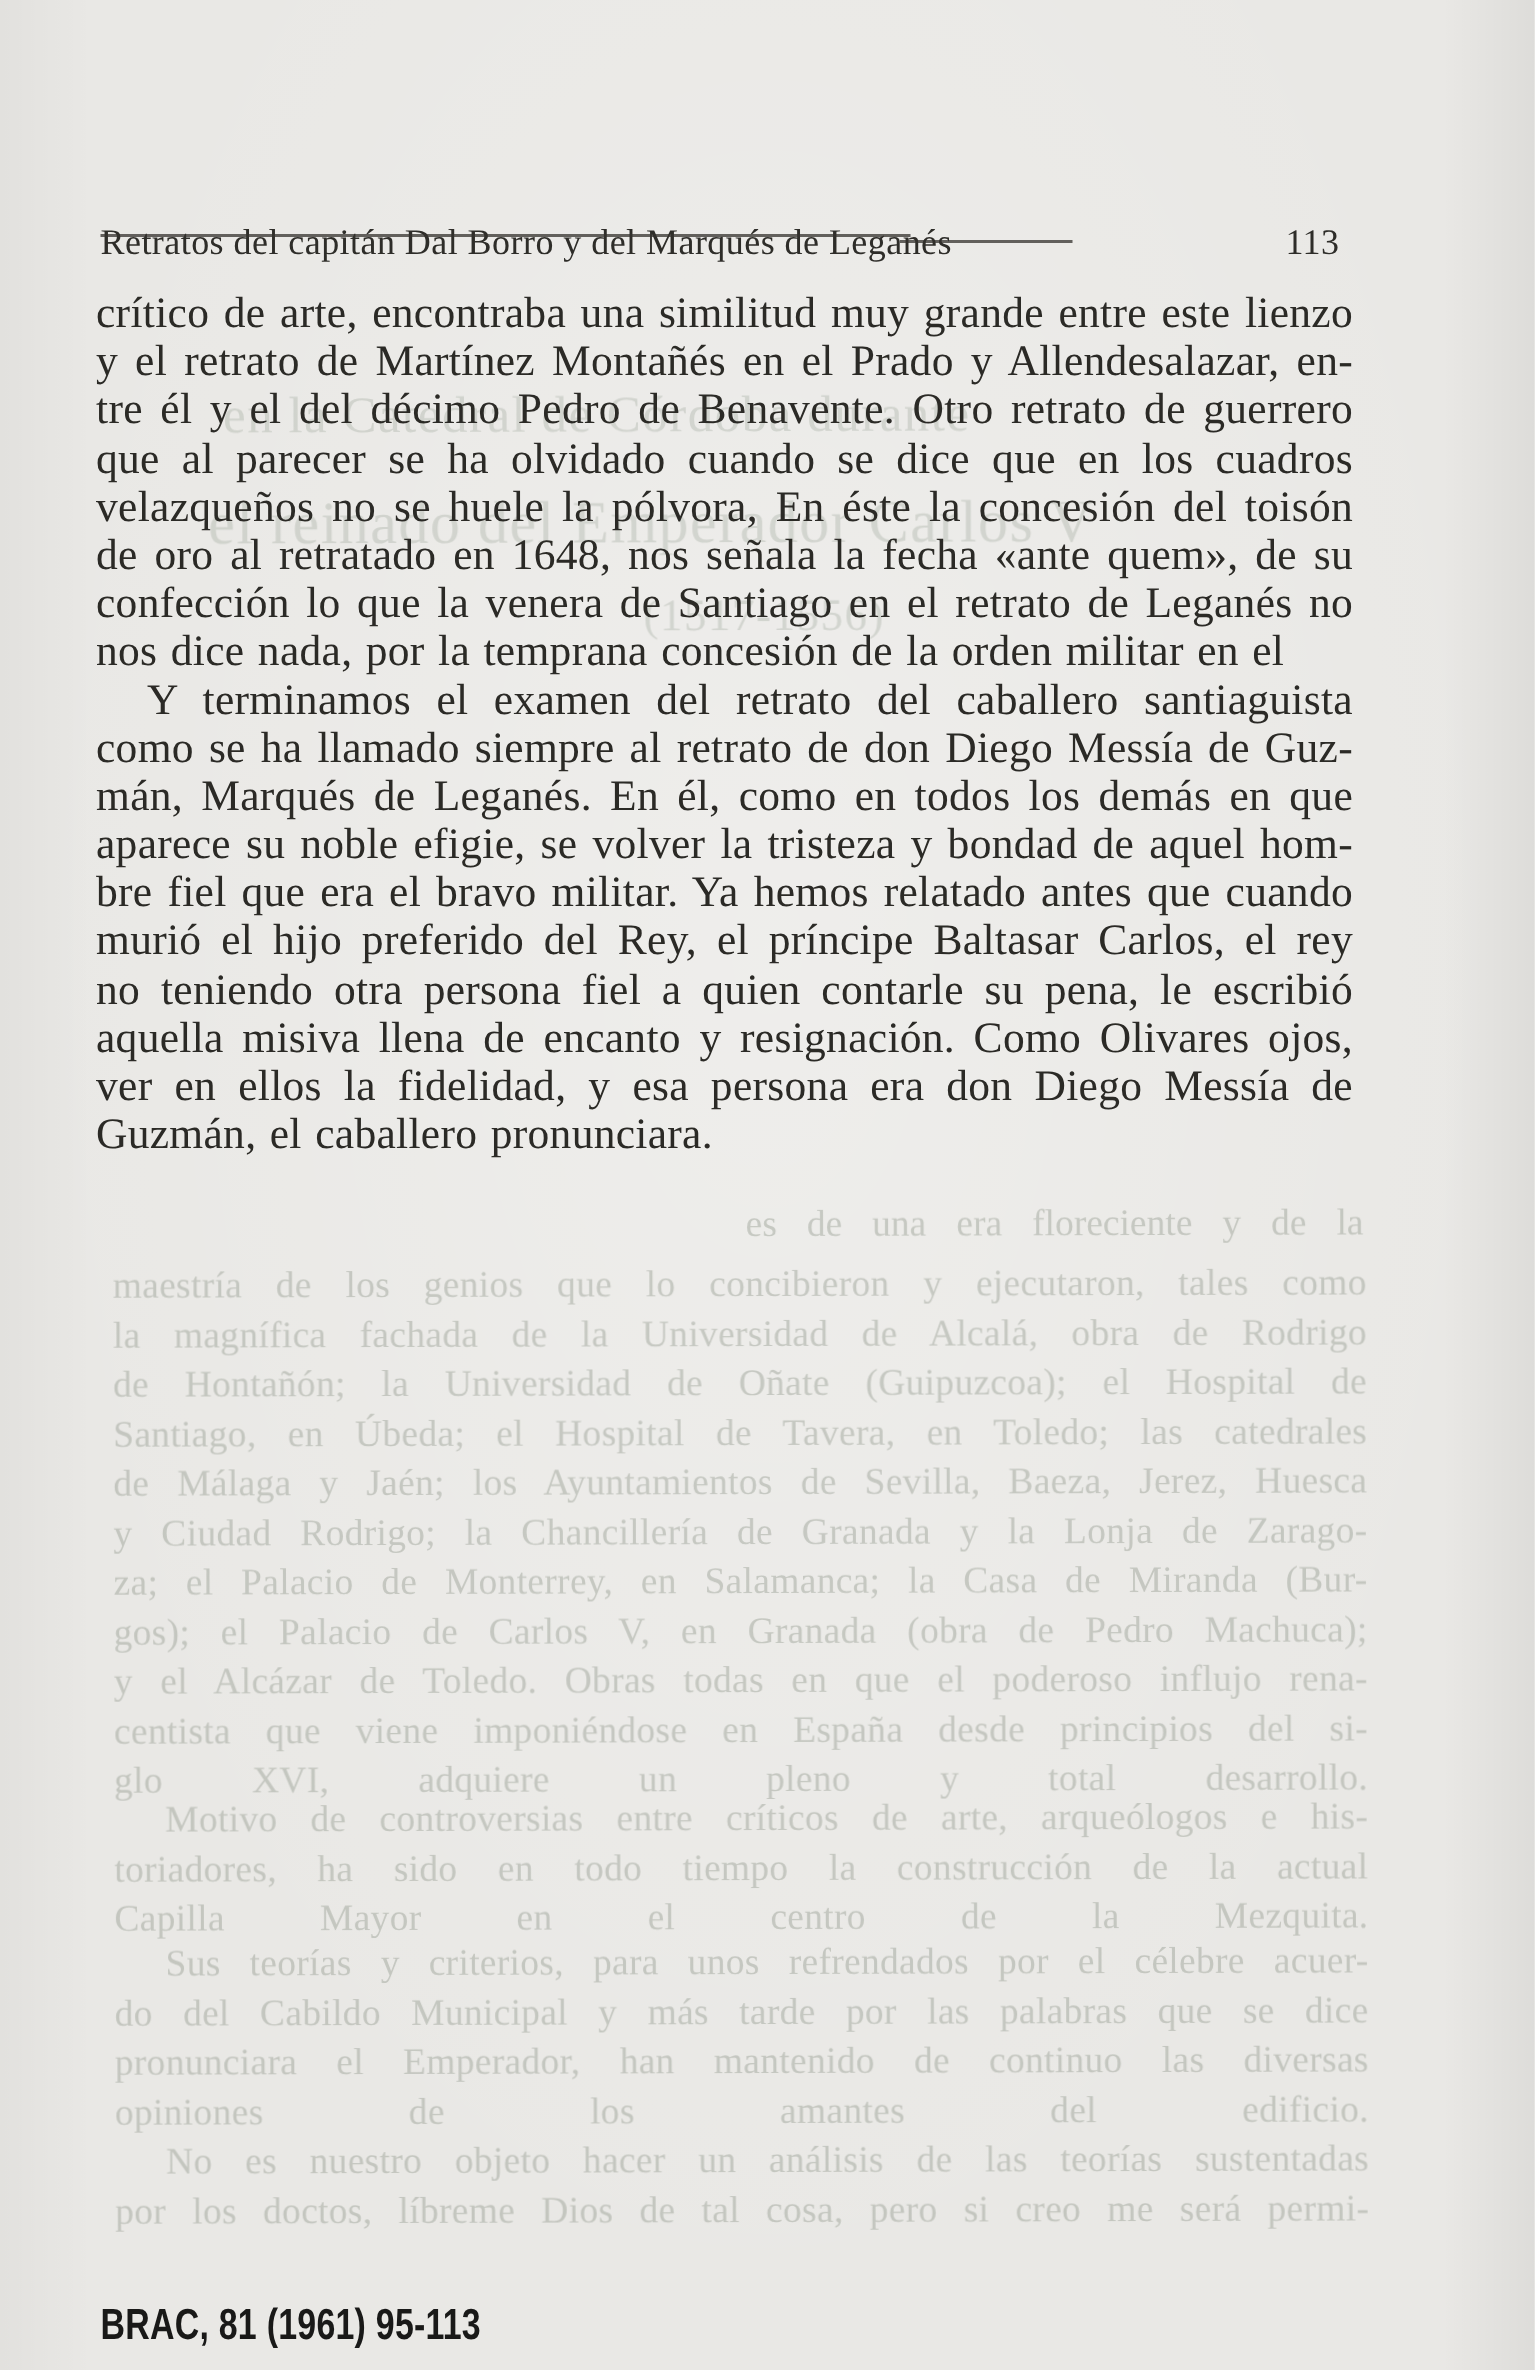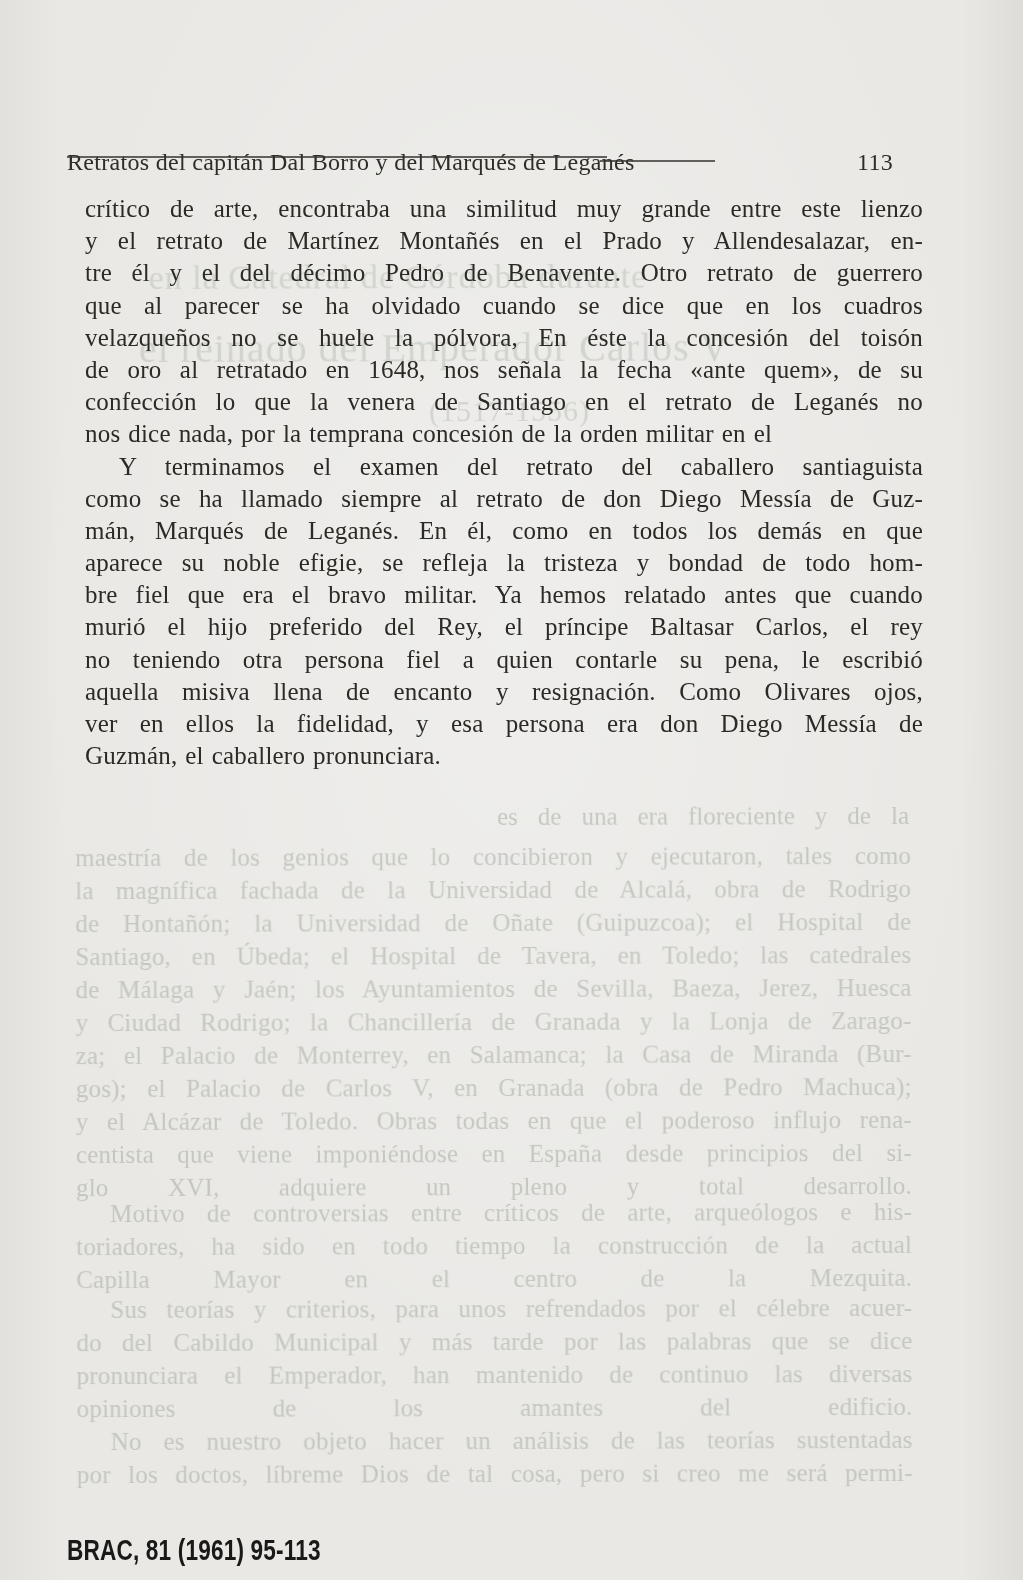--- a/index.html
+++ b/index.html
@@ -19,22 +19,22 @@
   .header{
     position:absolute;top:119px;left:67px;width:826px;
     display:flex;justify-content:space-between;align-items:baseline;
     font-size:24px;color:#2e2d29;letter-spacing:0.3px;margin-top:30px;
   }
   .hrule{position:absolute;height:2px;background:rgba(52,50,45,0.75);}
   .hrule.r1{top:156px;left:67px;width:540px;}
   .hrule.r2{top:160px;left:600px;width:115px;}
   
   .body-text{
-    position:absolute;top:193px;left:85px;width:838px;
-    font-size:25px;color:#2b2a26;
+    position:absolute;top:193px;left:64px;width:838px;
+    font-size:29px;color:#2b2a26;
   }
   .para{margin:0;}
   .line{
     height:32.2px;line-height:32.2px;overflow:hidden;
     text-align:justify;text-align-last:justify;
     letter-spacing:0.2px;word-spacing:1.5px;
   }
   .para .line:last-child{text-align-last:left;}
   .indent .line:first-child{text-indent:34px;}
   
@@ -125,21 +125,21 @@
         <div class="line">que al parecer se ha olvidado cuando se dice que en los cuadros</div>
         <div class="line">velazqueños no se huele la pólvora,  En éste la concesión del toisón</div>
         <div class="line">de oro al retratado en 1648, nos  señala la fecha «ante quem», de su</div>
         <div class="line">confección lo que la venera de Santiago en el retrato de Leganés  no</div>
         <div class="line">nos dice nada,  por  la temprana  concesión de la orden militar en el</div>
       </div>
     <div class="para p2 indent">
         <div class="line">Y terminamos el examen  del  retrato  del  caballero  santiaguista</div>
         <div class="line">como se ha llamado siempre al retrato de don Diego Messía de Guz-</div>
         <div class="line">mán, Marqués de Leganés. En él, como  en  todos  los  demás  en que</div>
-        <div class="line">aparece su noble efigie, se refleja la tristeza y bondad de todo hom-</div>
+        <div class="line">aparece su noble efigie, se volver la tristeza y bondad de aquel hom-</div>
         <div class="line">bre fiel que era el bravo militar. Ya hemos relatado antes que cuando</div>
         <div class="line">murió el hijo  preferido del Rey,  el  príncipe  Baltasar  Carlos, el rey</div>
         <div class="line">no teniendo otra persona fiel a quien  contarle  su  pena,  le  escribió</div>
         <div class="line">aquella misiva llena de encanto y resignación.  Como Olivares ojos,</div>
         <div class="line">ver en ellos la fidelidad,  y  esa  persona  era  don  Diego  Messía  de</div>
         <div class="line">Guzmán, el caballero pronunciara.</div>
       </div>
   </div>
 
   <div class="footer">BRAC, 81 (1961) 95-113</div>

